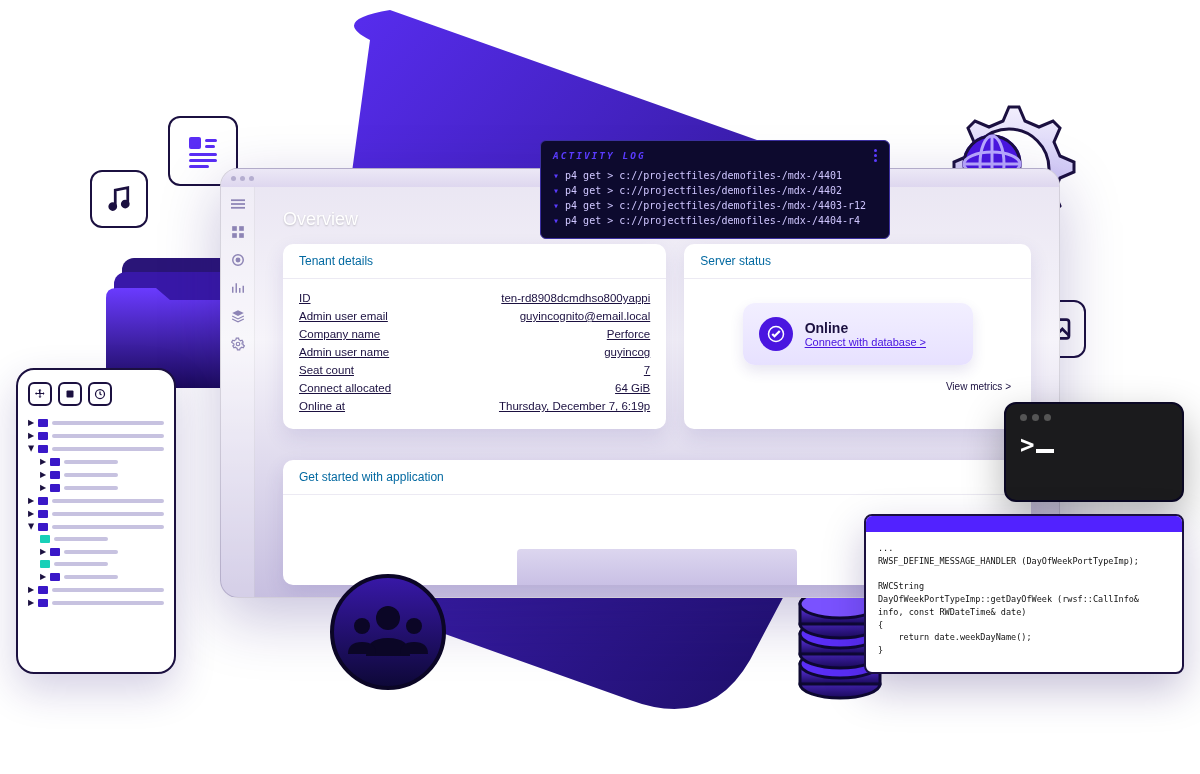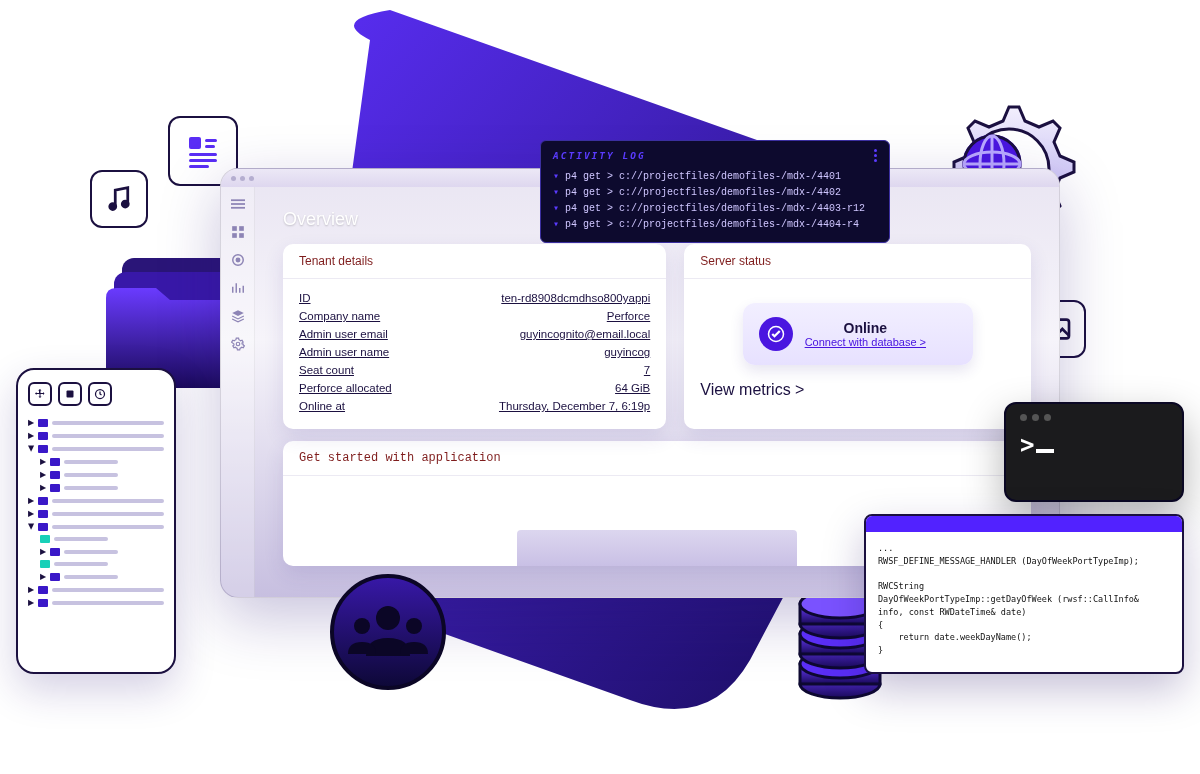--- a/index.html
+++ b/index.html
@@ -49,50 +49,48 @@
   .sidebar .sicon { width:14px;height:14px; color:#8d84b5; }
   .content { flex:1; padding: 22px 28px 10px 28px; }
   .ov-title { color: #fff; font-size:18px; font-weight:400; margin-bottom:14px; text-shadow:0 1px 2px rgba(0,0,0,.2);}
   .cards-row { display:flex; gap:18px; }
   .card {
     background:#fff; border-radius:10px;
     box-shadow:0 8px 20px rgba(60,40,140,.12);
     flex:1; overflow:hidden;
   }
   .card-head {
-    padding:10px 16px; font-size:12px; color:#7f1d1d;
+    padding:10px 16px; font-size:12px; color:#0369a1;
     border-bottom:1px solid #eceaf3;
   }
   .card-body { padding: 10px 16px 14px 16px; font-size:11.5px; color:#1b1040;}
   .detail-row { display:flex; justify-content:space-between; padding:3px 0;text-decoration:underline; }
   .detail-row .k { color:#1b1040; }
   .detail-row .v { color:#1b1040;padding-left:48px; }
   .status-chip {
     margin: 14px auto 16px auto;
     width: 230px;
     background: linear-gradient(180deg,#f2efff,#e7e1ff);
     border-radius:12px;
     display:flex; align-items:center; gap:12px;
     padding:14px 16px;
     box-shadow:0 6px 14px rgba(60,40,140,.12);
-    text-align:center;
   }
   .check-badge {
     width:34px;height:34px;border-radius:50%;
     background:#4a16e0; display:flex;align-items:center;justify-content:center;
     color:#fff;
   }
   .status-text .t1 { font-weight:700; font-size:14px; color:#1b1040; }
   .status-text .t2 { font-size:11px; color:#4a16e0; text-decoration:underline; }
-  .metrics-link { font-size:16px; color:#1b1040; padding-right:4px;}
+  .metrics-link { text-align:right; font-size:10px; color:#1b1040; padding-right:4px;}
   .get-started {
-    margin-top:12px;
+    margin-top:31px;
     background:#fff; border-radius:10px;
     box-shadow:0 8px 20px rgba(60,40,140,.12);
-    font-family:Liberation Mono, monospace;
   }
   .get-started .card-head { border-bottom:1px solid #eceaf3; }
   .gs-body { height:90px; display:flex; align-items:flex-end; justify-content:center; }
   .gs-bar { width:280px; height:36px; background:linear-gradient(180deg,#dcd6ef,#c9c0e5); border-radius:4px 4px 0 0;}
 
   
   .activity-log {
     position:absolute;
     left: 540px; top: 140px;
     width: 350px;
@@ -104,21 +102,21 @@
     color:#cfc6ff;
     font-family: "Menlo","Consolas",monospace;
     font-size:10px;
   }
   .activity-log .al-title {
     color:#5a3bff; letter-spacing:2px; font-size:9.5px; font-weight:700;
     margin-bottom:6px; display:flex; justify-content:space-between; align-items:center;font-style:italic;
   }
   .activity-log .al-title .grip { display:flex; flex-direction:column; gap:2px;}
   .activity-log .al-title .grip span{width:3px;height:3px;background:#5a3bff;border-radius:50%;}
-  .al-line { padding:2px 0;font-family:Liberation Mono, monospace; }
+  .al-line { padding:2px 0; }
   .al-line::before { content:"▾ "; color:#5a3bff; }
 
   
   .tree-panel {
     position:absolute;
     left: 16px; top: 368px;
     width: 160px; height: 306px;
     background:#fff; border:2px solid #1b1040;
     border-radius:18px;
     z-index:7;
@@ -311,37 +309,37 @@
         <div class="ov-title">Overview</div>
         <div class="cards-row">
           <div class="card" style="flex:1.05">
             <div class="card-head">Tenant details</div>
             <div class="card-body" id="tenant-rows">
                 <div class="detail-row">
                   <span class="k">ID</span>
                   <span class="v">ten-rd8908dcmdhso800yappi</span>
                 </div>
                 <div class="detail-row">
+                  <span class="k">Admin user email</span>
+                  <span class="v">guyincognito@email.local</span>
+                </div>
+                <div class="detail-row">
                   <span class="k">Company name</span>
                   <span class="v">Perforce</span>
                 </div>
                 <div class="detail-row">
-                  <span class="k">Admin user email</span>
-                  <span class="v">guyincognito@email.local</span>
-                </div>
-                <div class="detail-row">
                   <span class="k">Admin user name</span>
                   <span class="v">guyincog</span>
                 </div>
                 <div class="detail-row">
                   <span class="k">Seat count</span>
                   <span class="v">7</span>
                 </div>
                 <div class="detail-row">
-                  <span class="k">Perforce allocated</span>
+                  <span class="k">Connect allocated</span>
                   <span class="v">64 GiB</span>
                 </div>
                 <div class="detail-row">
                   <span class="k">Online at</span>
                   <span class="v">Thursday, December 7, 6:19p</span>
                 </div>
               </div>
           </div>
           <div class="card" style="flex:0.95">
             <div class="card-head">Server status</div>

